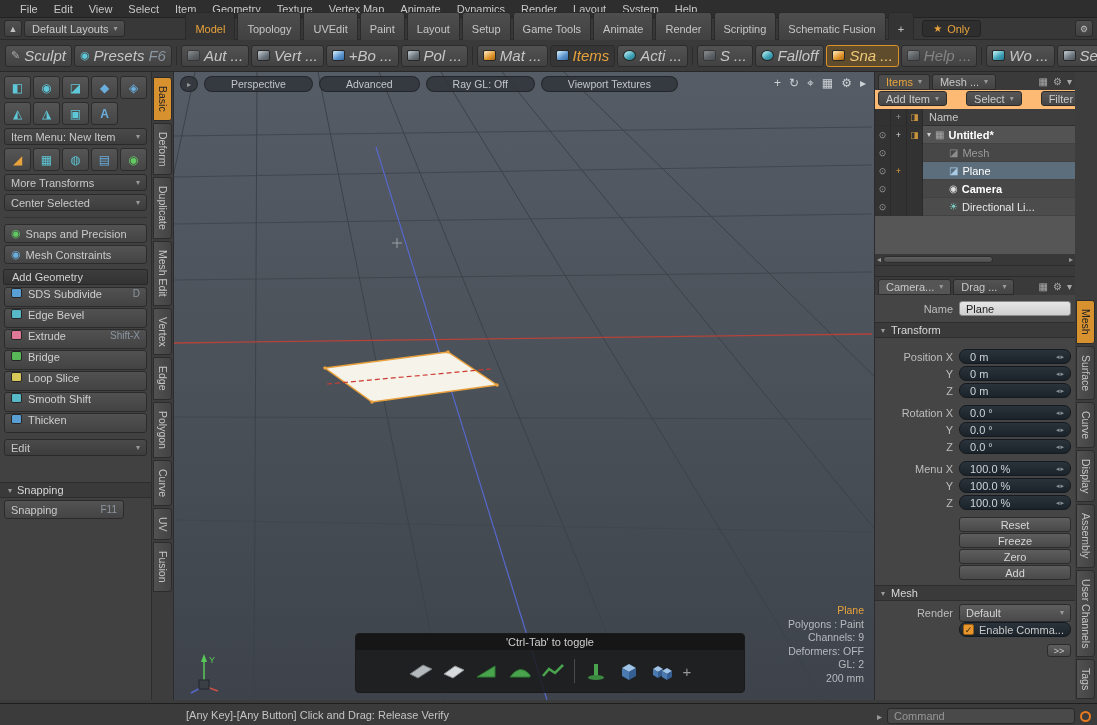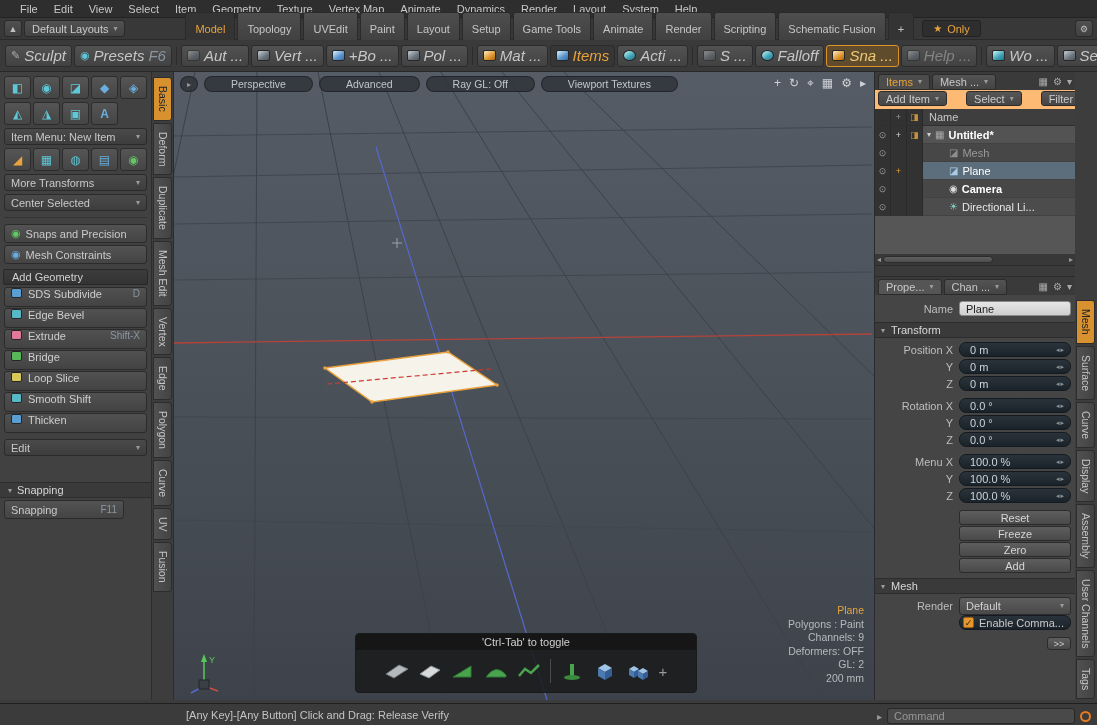--- a/index.html
+++ b/index.html
@@ -65,21 +65,21 @@
 
 .viewport{position:absolute;left:174px;top:72px;width:700px;height:628px;overflow:hidden;background:#474d55;}
 .vpsvg{position:absolute;left:0;top:0;}
 .vp-pills{position:absolute;left:6px;top:4px;display:flex;gap:6px;align-items:center;}
 .pill{height:16px;display:flex;align-items:center;padding:0 26px;background:rgba(48,52,58,.85);border:1px solid rgba(28,30,34,.7);border-radius:9px;color:#c2c6ca;font-size:10.5px;white-space:nowrap;}
 .pill.mini{padding:0 6px;}
 .vp-navicons{position:absolute;right:8px;top:4px;display:flex;gap:8px;align-items:center;color:#ced2d6;font-size:12px;}
 .vp-navicons span{cursor:default;}
 .vp-info{position:absolute;right:10px;top:532px;text-align:right;font-size:10.5px;line-height:13.5px;color:#b6babe;}
 .vp-info .oname{color:#e8a33c;}
-.ctab{position:absolute;left:181px;top:561px;width:342px;height:60px;border-radius:4px;background:rgba(26,26,26,.85);border:1px solid #1a1a1a;}
+.ctab{position:absolute;left:181px;top:561px;width:390px;height:60px;border-radius:4px;background:rgba(26,26,26,.85);border:1px solid #1a1a1a;}
 .ctab .cthead{height:16px;display:flex;align-items:center;justify-content:center;color:#cfcfcf;background:rgba(18,18,18,.7);border-radius:4px 4px 0 0;font-size:11px;}
 .ctab .ctrow{height:42px;display:flex;align-items:center;justify-content:center;gap:9px;}
 .ctplus{color:#9a9a9a;font-size:15px;}
 .gizmo{position:absolute;left:8px;top:574px;}
 
 
 .rightpanel{position:absolute;left:874px;top:72px;width:201px;bottom:25px;background:#454545;border-left:1px solid #2b2b2b;display:flex;flex-direction:column;}
 .rp-tabs{height:18px;display:flex;align-items:center;gap:2px;padding:1px 3px 0 3px;background:#3a3a3a;}
 .rtab{height:16px;display:flex;align-items:center;gap:5px;padding:0 7px;background:linear-gradient(#535353,#444);border:1px solid #2b2b2b;border-radius:3px 3px 0 0;color:#c8c8c8;white-space:nowrap;}
 .rtab.items-active{color:#e8a33c;background:#4c4c4c;}
@@ -603,25 +603,25 @@
     <div class="tree-empty"></div>
     <div class="hscroll">
       <span class="harrow">◂</span>
       <span class="hthumb"></span>
       <span class="harrow" style="margin-left:auto">▸</span>
     </div>
     <div class="splitter"></div>
 
     <div class="rp-tabs">
       <span class="rtab" style="background:#555">
-        <span>Prope...</span>
+        <span>Camera...</span>
         <span class="dar">▾</span>
       </span>
       <span class="rtab">
-        <span>Chan ...</span>
+        <span>Drag ...</span>
         <span class="dar">▾</span>
       </span>
       <span class="rp-miniicons">
         <span>▦</span>
         <span>⚙</span>
         <span>▾</span>
       </span>
     </div>
 
     <div class="props">
@@ -629,21 +629,21 @@
         <span class="plabel">Name</span>
         <span class="pfield light">
             <span>Plane</span>
           </span>
       </div>
       <div class="psect">
         <span class="dar">▾</span>
         <span>Transform</span>
       </div>
 
-      <div class="prow" style="margin-top:3px">
+      <div class="prow" style="margin-top:10px">
         <span class="plabel">Position X</span>
         <span class="pfield">
             <span>0 m</span>
             <span class="spin">◂▸</span>
           </span>
       </div>
       <div class="prow">
         <span class="plabel">Y</span>
         <span class="pfield">
             <span>0 m</span>

